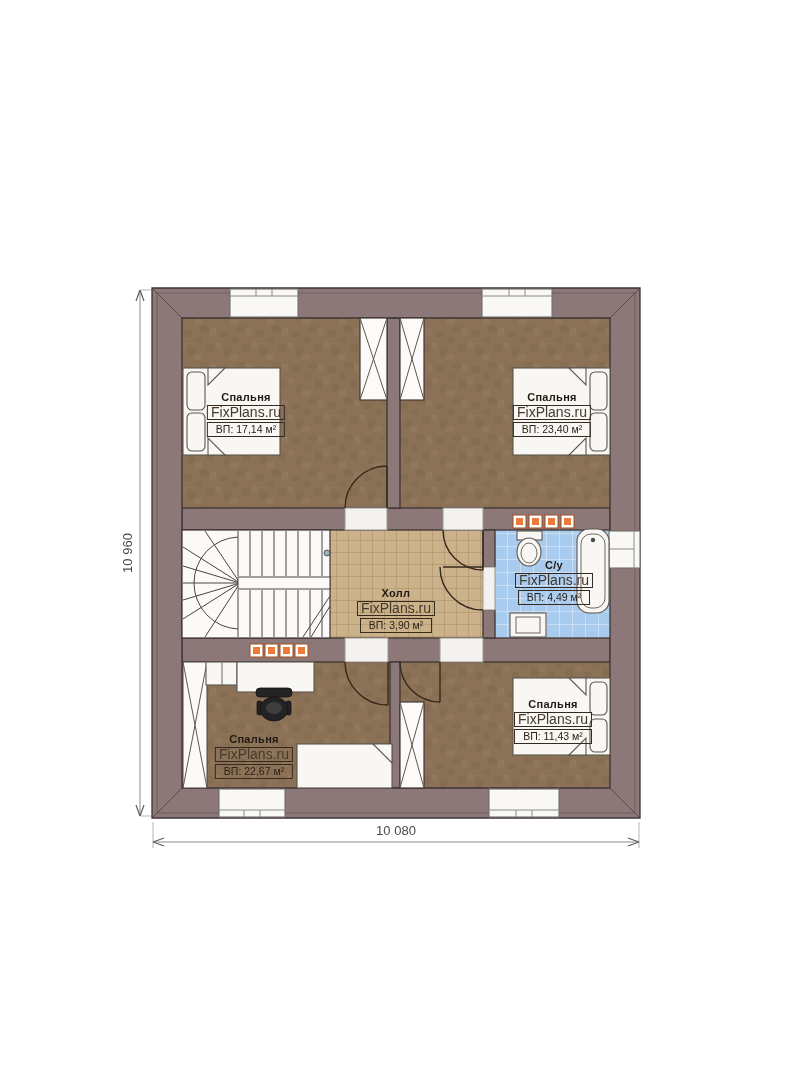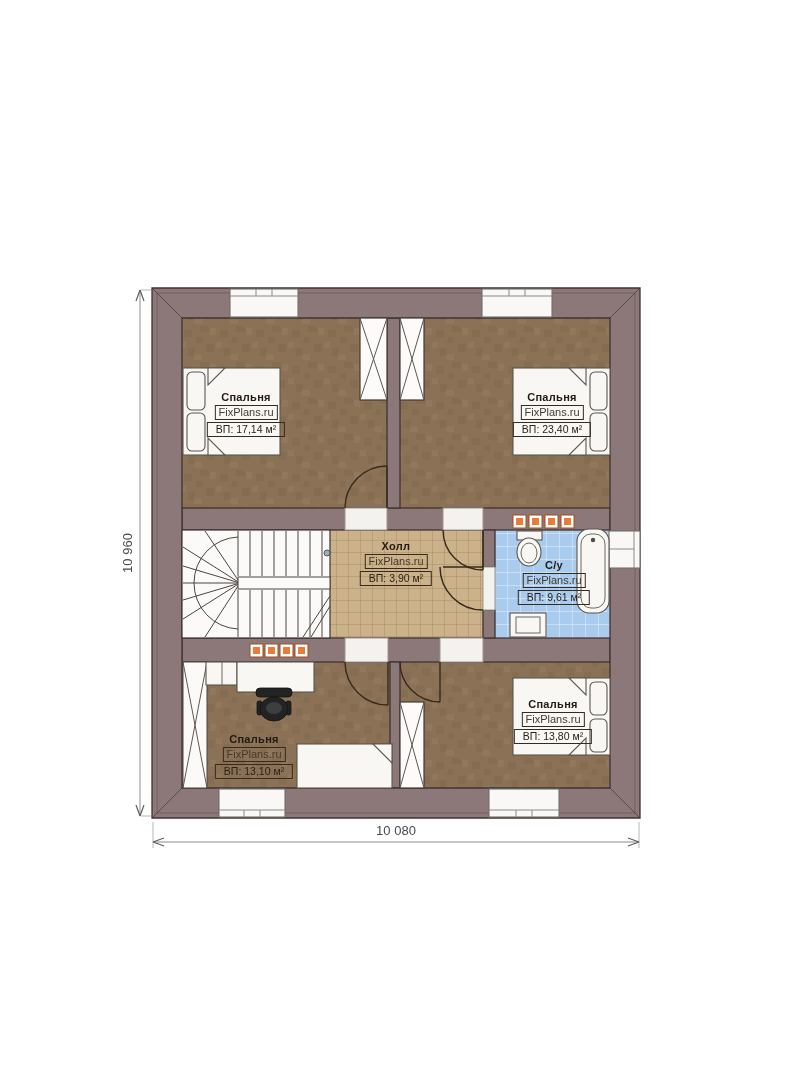--- a/index.html
+++ b/index.html
@@ -36,21 +36,21 @@
   .dimext{stroke:#b5b5b5;stroke-width:1;fill:none;}
   .dot{fill:#9db0ba;stroke:#3c3c3c;stroke-width:.8;}
 
   
   .room-label{
     position:absolute;transform:translateX(-50%);
     display:flex;flex-direction:column;align-items:center;
     text-align:center;color:#221a12;z-index:5;white-space:nowrap;
   }
   .room-name{font-weight:700;font-size:11px;letter-spacing:.3px;line-height:12px;}
-  .wm-box{border:1.2px solid #362a1f;padding:0 3px;margin-top:2px;font-size:11px;line-height:13px;color:#43392e;}
+  .wm-box{border:1.2px solid #362a1f;padding:0 3px;margin-top:2px;font-size:14px;line-height:13px;color:#43392e;}
   .area-box{border:1.2px solid #362a1f;padding:0 8px;margin-top:2px;font-size:10.5px;line-height:13px;color:#2a2118;}
   .dim-text{position:absolute;font-size:13px;color:#4a4a4a;z-index:5;white-space:nowrap;}
   .dim-vertical{left:127px;top:553px;transform:translate(-50%,-50%) rotate(-90deg);}
   .dim-horizontal{left:396px;top:838px;transform:translate(-50%,-100%);text-align:center;}
 </style>
 </head>
 <body>
 
 <div class="stage">
 
@@ -270,40 +270,40 @@
   <div class="wm-box">FixPlans.ru</div>
   <div class="area-box">ВП: 17,14 м²</div>
 </div>
 
 <div class="room-label" style="left:552px;top:391px">
   <div class="room-name">Спальня</div>
   <div class="wm-box">FixPlans.ru</div>
   <div class="area-box">ВП: 23,40 м²</div>
 </div>
 
-<div class="room-label" style="left:396px;top:540px">
+<div class="room-label" style="left:396px;top:587px">
   <div class="room-name">Холл</div>
   <div class="wm-box">FixPlans.ru</div>
   <div class="area-box">ВП: 3,90 м²</div>
 </div>
 
 <div class="room-label" style="left:554px;top:559px">
   <div class="room-name">С/у</div>
   <div class="wm-box">FixPlans.ru</div>
-  <div class="area-box">ВП: 9,61 м²</div>
+  <div class="area-box">ВП: 4,49 м²</div>
 </div>
 
 <div class="room-label" style="left:254px;top:733px">
   <div class="room-name">Спальня</div>
   <div class="wm-box">FixPlans.ru</div>
-  <div class="area-box">ВП: 13,10 м²</div>
+  <div class="area-box">ВП: 22,67 м²</div>
 </div>
 
 <div class="room-label" style="left:553px;top:698px">
   <div class="room-name">Спальня</div>
   <div class="wm-box">FixPlans.ru</div>
-  <div class="area-box">ВП: 13,80 м²</div>
+  <div class="area-box">ВП: 11,43 м²</div>
 </div>
 
 <div class="dim-text dim-vertical">10 960</div>
 <div class="dim-text dim-horizontal">10 080</div>
 
 </div>
 
 </body></html>

